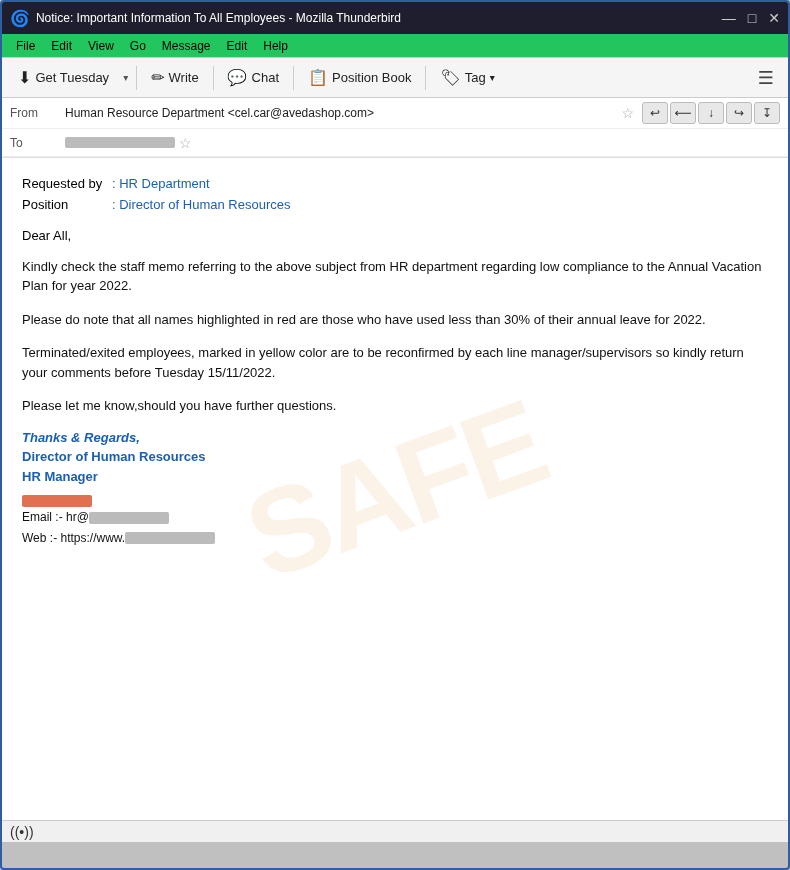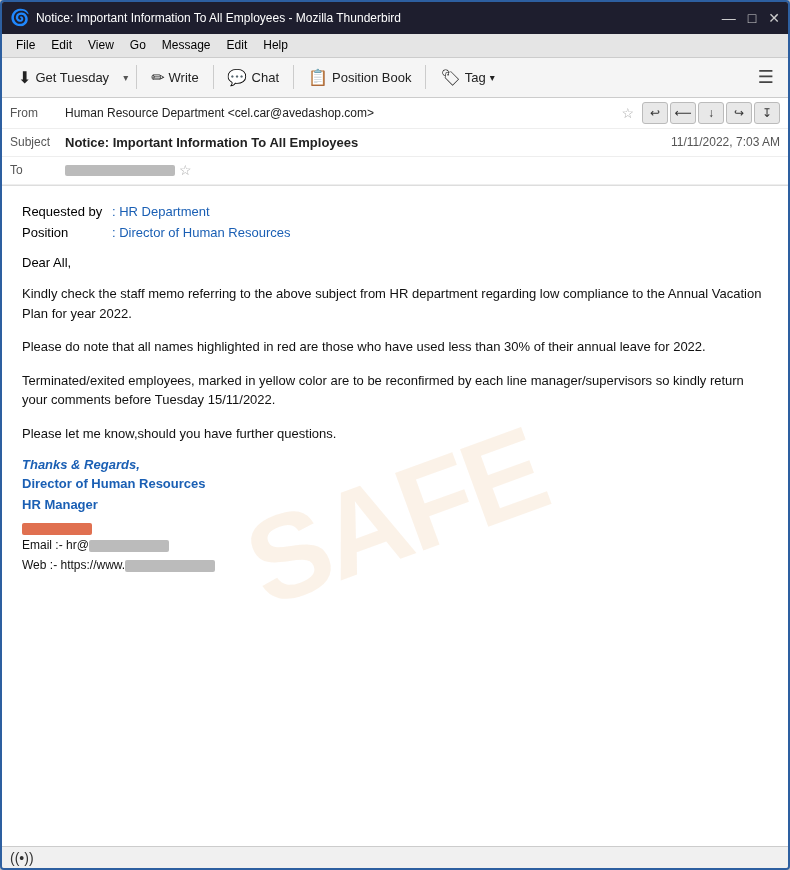--- a/index.html
+++ b/index.html
@@ -33,21 +33,21 @@
       gap: 12px;
       font-size: 14px;
     }
     .title-bar-controls span {
       cursor: pointer;
       color: #ccc;
     }
 
     
     .menu-bar {
-      background: #e5e5e5;
+      background: #22c55e;
       display: flex;
       align-items: center;
       gap: 4px;
       padding: 2px 8px;
       height: 24px;
       border-bottom: 1px solid #ccc;
     }
     .menu-item {
       font-size: 12px;
       padding: 2px 6px;
@@ -374,25 +374,20 @@
       <span class="star-icon">☆</span>
       <div class="header-actions" style="margin-left:8px;">
         <div class="nav-btn">↩</div>
         <div class="nav-btn">⟵</div>
         <div class="nav-btn">↓</div>
         <div class="nav-btn">↪</div>
         <div class="nav-btn">↧</div>
       </div>
     </div>
 
-    <div class="header-row">
-      <span class="header-label">Subject</span>
-      <span class="header-value bold">Notice: Important Information To All Employees</span>
-      <span class="timestamp">11/11/2022, 7:03 AM</span>
-    </div>
 
     <div class="header-row">
       <span class="header-label">To</span>
       <span class="blurred" style="width:110px;">&nbsp;&nbsp;&nbsp;&nbsp;&nbsp;&nbsp;&nbsp;&nbsp;</span>
       <span class="star-icon">☆</span>
     </div>
   </div>
 
   <div class="email-body">
     <div class="watermark">SAFE</div>

